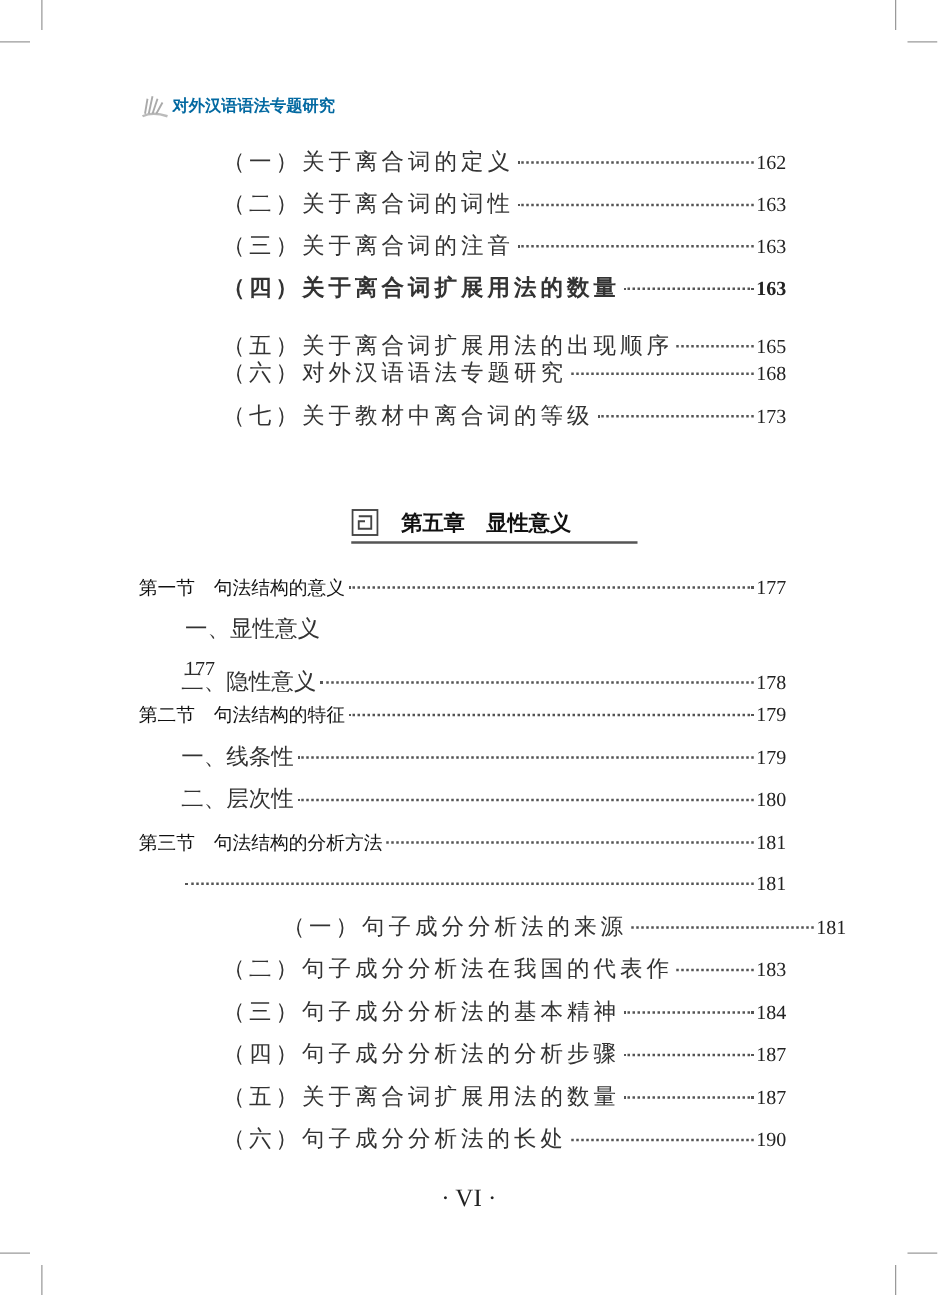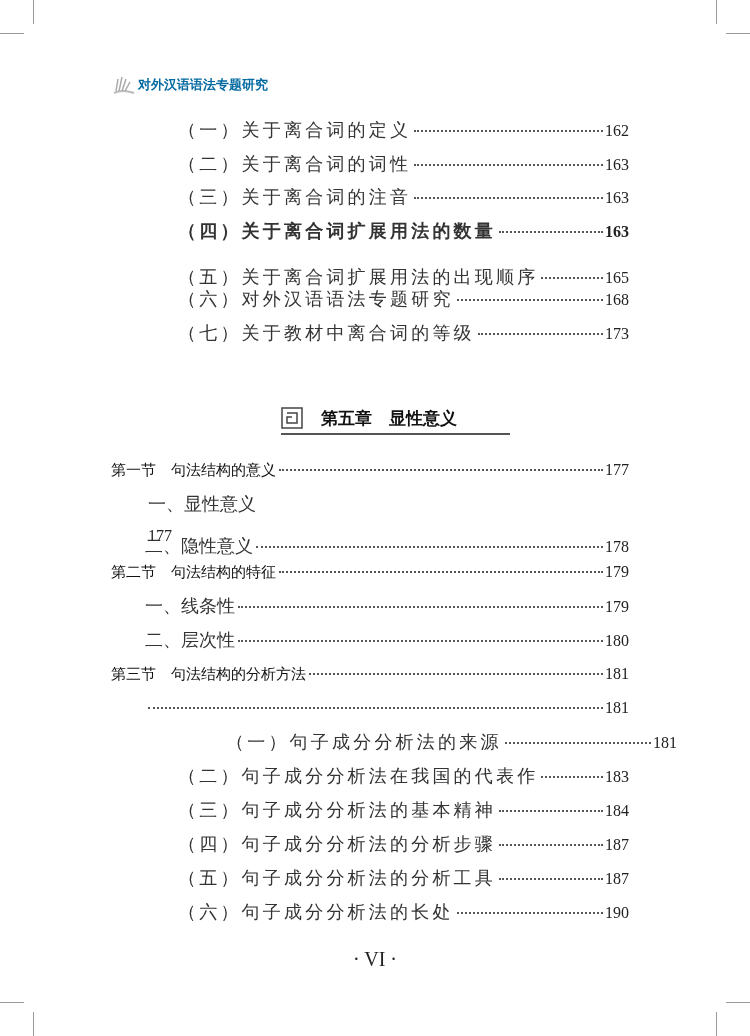--- a/index.html
+++ b/index.html
@@ -148,21 +148,21 @@
     <span class="label">（三）句子成分分析法的基本精神</span>
     <span class="leader"></span>
     <span class="page">184</span>
   </div>
   <div class="row sub" style="left:178px;top:829px;width:451px;">
     <span class="label">（四）句子成分分析法的分析步骤</span>
     <span class="leader"></span>
     <span class="page">187</span>
   </div>
   <div class="row sub" style="left:178px;top:863px;width:451px;">
-    <span class="label">（五）句子成分分析法的分析工具</span>
+    <span class="label">（五）关于离合词扩展用法的数量</span>
     <span class="leader"></span>
     <span class="page">187</span>
   </div>
   <div class="row sub" style="left:178px;top:897px;width:451px;">
     <span class="label">（六）句子成分分析法的长处</span>
     <span class="leader"></span>
     <span class="page">190</span>
   </div>
 </div>
 

